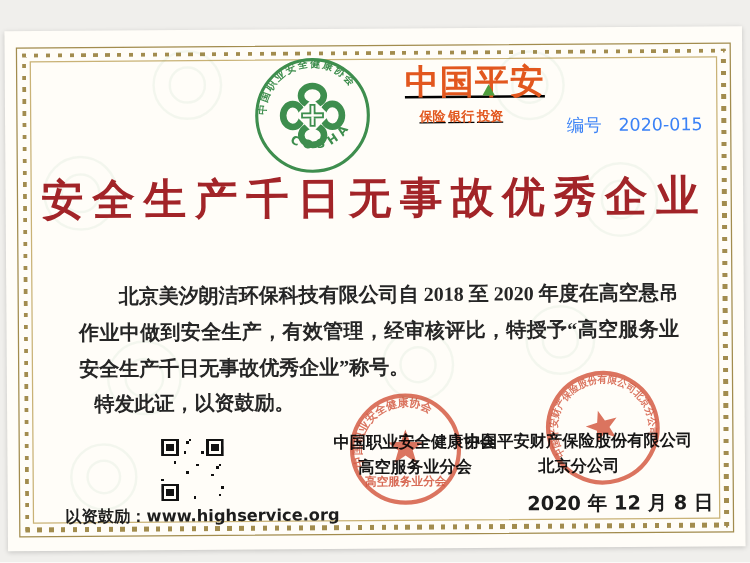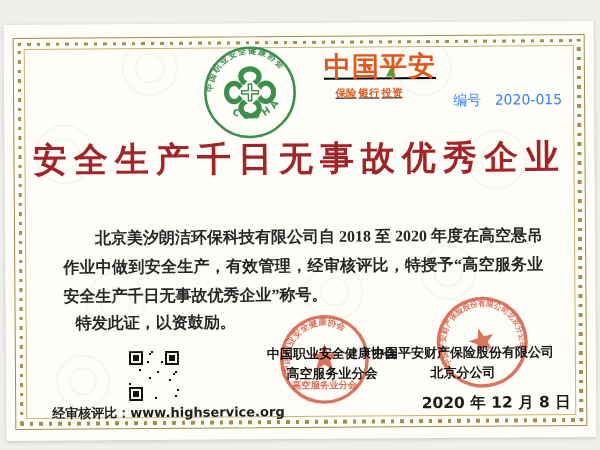--- a/index.html
+++ b/index.html
@@ -247,21 +247,21 @@
               <rect x="13" y="23" width="1" height="1"></rect>
               <rect x="22" y="11" width="1" height="1"></rect>
               <rect x="0" y="16" width="1" height="1"></rect>
               <rect x="5" y="9" width="1" height="1"></rect>
             </g>
         </g>
       </svg>
     </div>
 
     <div class="url-line">
-      <span>经审核评比：</span><span>www.highservice.org</span>
+      <span>以资鼓励：</span><span>www.highservice.org</span>
     </div>
 
     <div class="signer signer-1">
       <div>中国职业安全健康协会</div>
       <div>高空服务业分会</div>
     </div>
 
     <div class="signer signer-2">
       <div>中国平安财产保险股份有限公司</div>
       <div>北京分公司</div>

